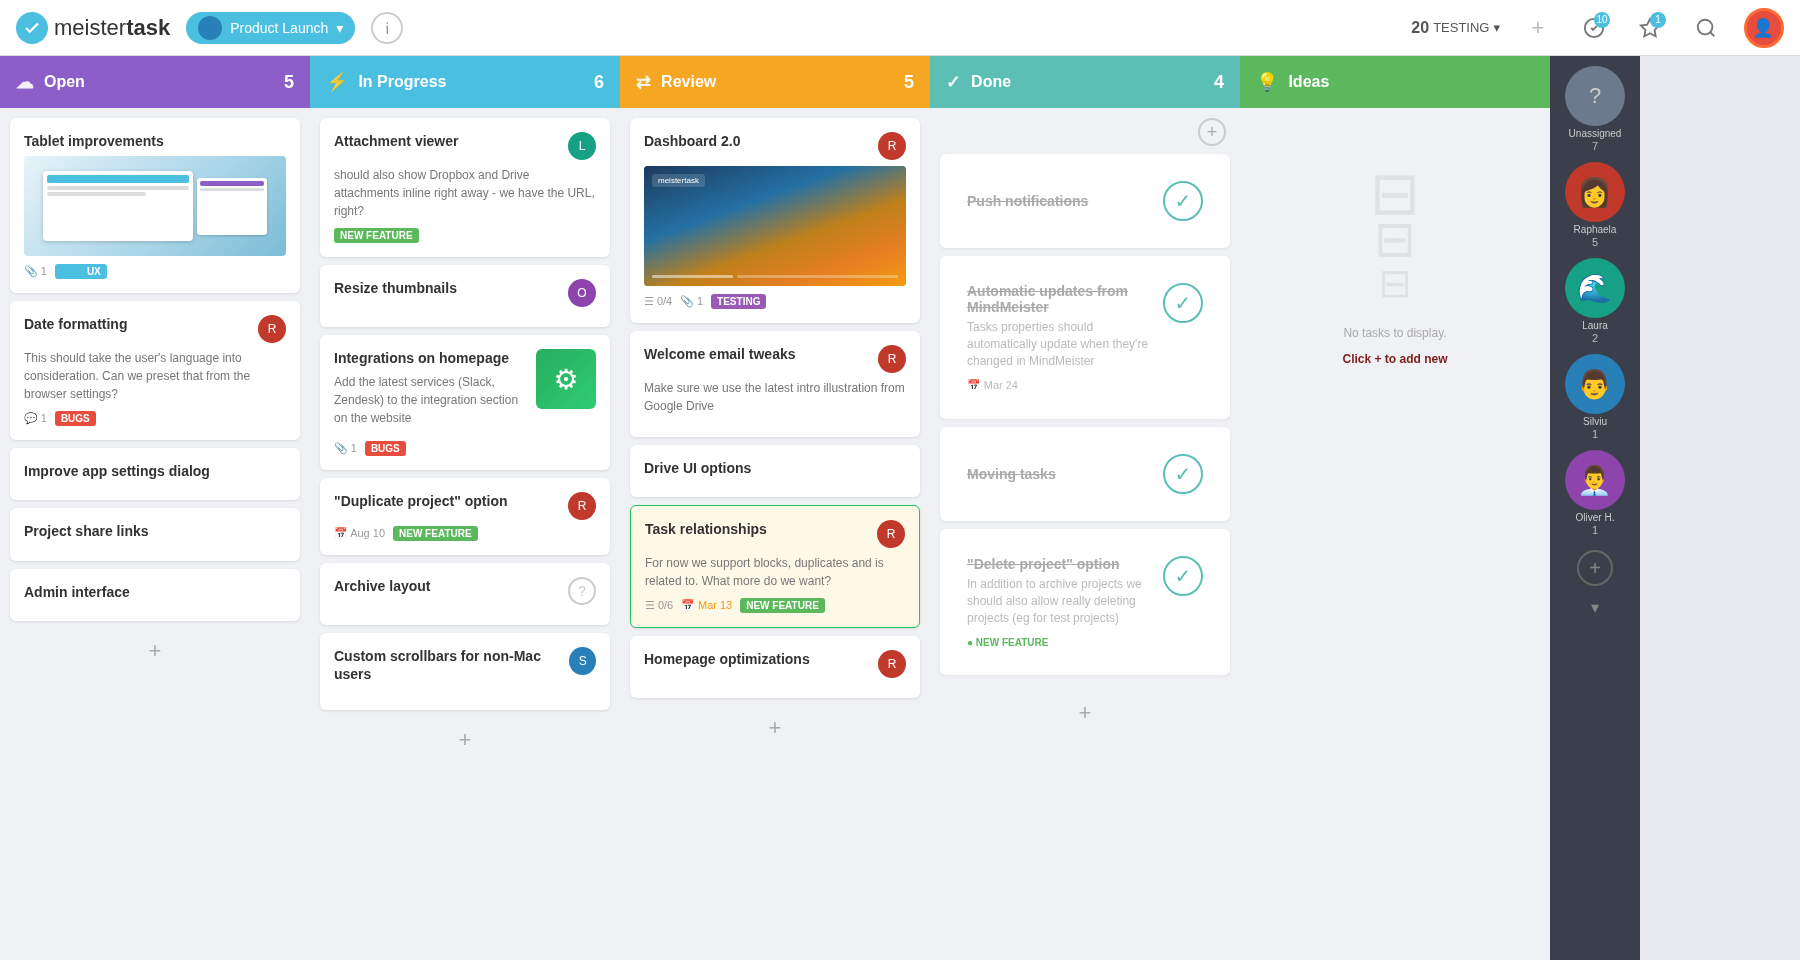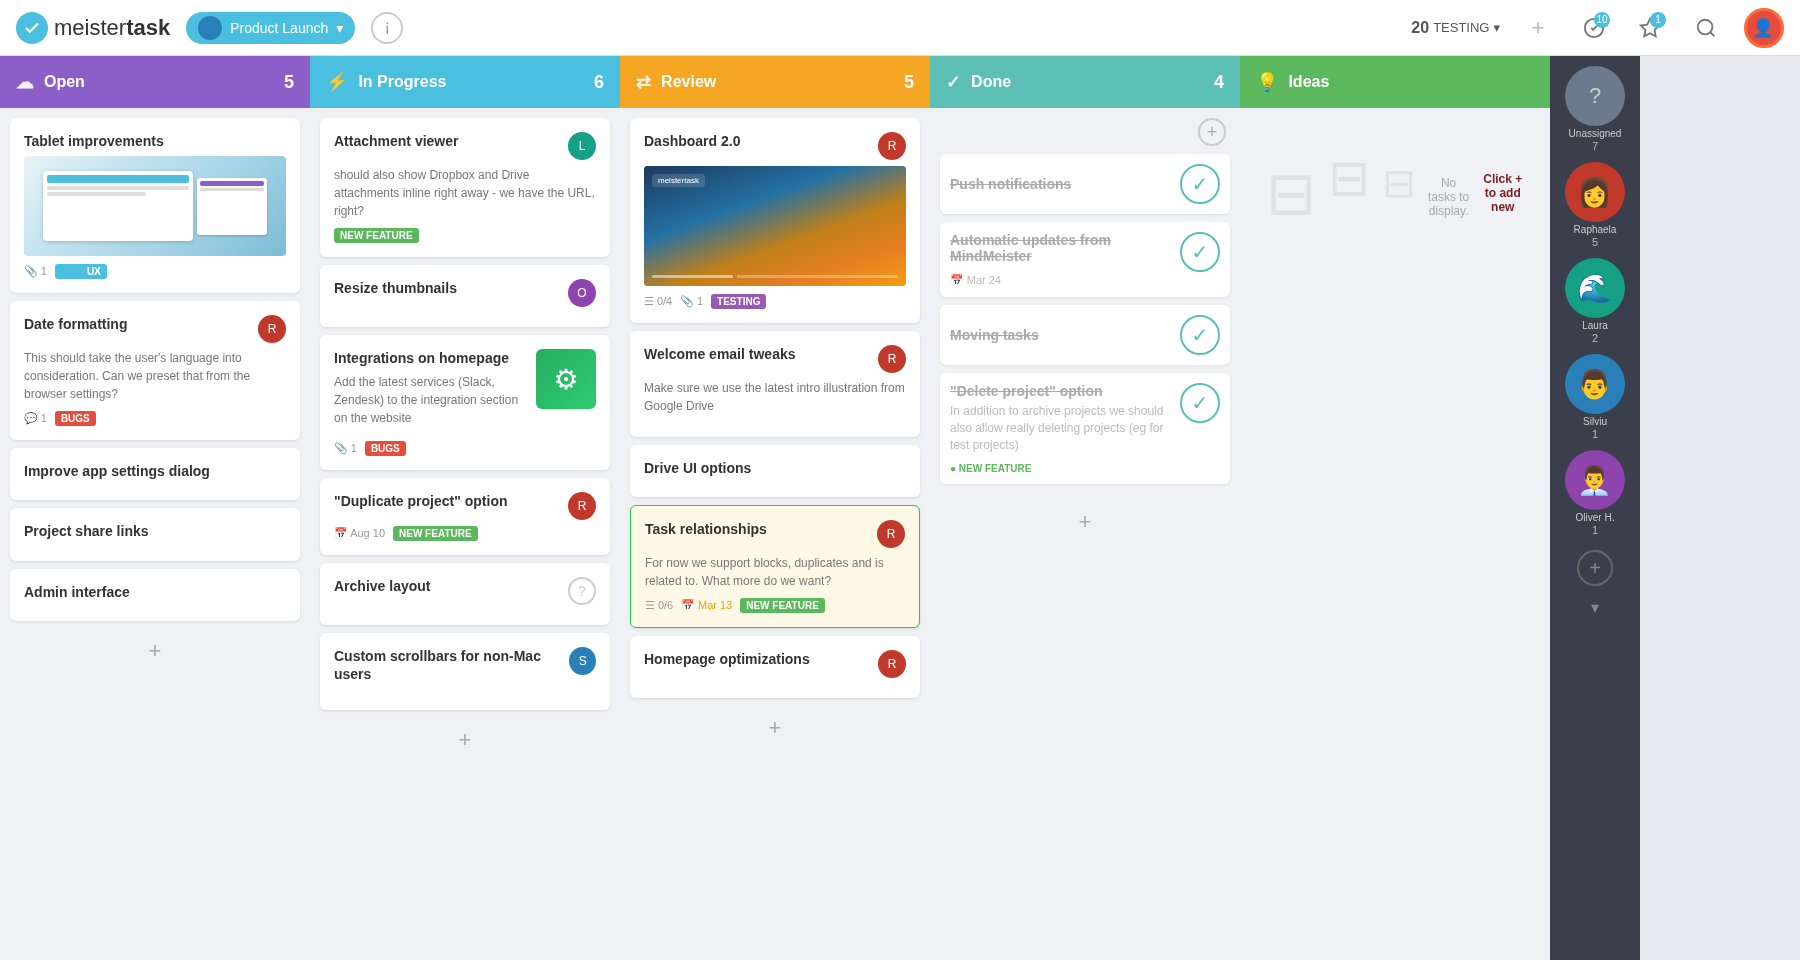--- a/index.html
+++ b/index.html
@@ -79,21 +79,21 @@
     .card-header-row { display: flex; align-items: flex-start; justify-content: space-between; margin-bottom: 6px; }
 
     .add-card-btn {
       background: transparent; border: none; cursor: pointer;
       color: #aaa; font-size: 22px; display: flex; align-items: center; justify-content: center;
       padding: 8px; border-radius: 50%; width: 36px; height: 36px; margin: 4px auto;
     }
 
     
     .done-check { width: 40px; height: 40px; border-radius: 50%; border: 2px solid #5bbfb5; display: flex; align-items: center; justify-content: center; color: #5bbfb5; font-size: 20px; flex-shrink: 0; }
-    .done-card { display: flex; align-items: center; gap: 12px; background: #fff; border-radius: 6px; padding: 10px; box-shadow: 0 1px 3px rgba(0,0,0,0.08); cursor: pointer; }
+    .done-card { display: flex; align-items: center; gap: 12px; background: #fff; border-radius: 6px; padding: 27px; box-shadow: 0 1px 3px rgba(0,0,0,0.08); cursor: pointer; }
     .done-card-content { flex: 1; }
     .done-card-title { font-size: 14px; font-weight: 600; color: #aaa; text-decoration: line-through; }
     .done-card-desc { font-size: 12px; color: #bbb; line-height: 1.4; margin-top: 4px; }
     .done-card-meta { display: flex; align-items: center; gap: 8px; font-size: 11px; color: #bbb; margin-top: 10px; }
 
     
     .sidebar-right { display: flex; flex-direction: column; align-items: center; padding: 10px 0; gap: 4px; }
     .sidebar-avatar-container { display: flex; flex-direction: column; align-items: center; margin-bottom: 6px; }
     .sidebar-avatar { width: 60px; height: 60px; border-radius: 50%; overflow: hidden; display: flex; align-items: center; justify-content: center; font-size: 22px; margin-bottom: 2px; cursor: pointer; }
     .sidebar-avatar-label { font-size: 10px; color: #ccc; text-align: center; line-height: 1.2; }
@@ -390,20 +390,21 @@
         <div class="done-card-content">
           <div class="done-card-title">Push notifications</div>
         </div>
         <div class="done-check">✓</div>
       </div>
 
       <div class="done-card" style="flex-direction:column;align-items:flex-start;">
         <div style="display:flex;width:100%;align-items:flex-start;gap:12px;">
           <div class="done-card-content" style="flex:1;">
             <div class="done-card-title">Automatic updates from MindMeister</div>
+            <div class="done-card-desc">Tasks properties should automatically update when they're changed in MindMeister</div>
             <div class="done-card-meta">
               <span>📅 Mar 24</span>
             </div>
           </div>
           <div class="done-check">✓</div>
         </div>
       </div>
 
       <div class="done-card">
         <div class="done-card-content">
@@ -431,21 +432,21 @@
     </div>
   </div>
 
   <div class="column col-ideas">
     <div class="col-header header-ideas">
       <span class="col-header-icon">💡</span>
       <span>Ideas</span>
     </div>
     <div class="col-body">
 
-      <div style="display:flex;flex-direction:row;align-items:center;justify-content:center;padding:40px 16px;gap:12px;">
+      <div style="display:flex;flex-direction:column;align-items:center;justify-content:center;padding:40px 16px;gap:12px;">
         <div style="opacity:0.15;font-size:60px;color:#888;">⊟</div>
         <div style="opacity:0.15;font-size:50px;color:#888;margin-top:-30px;">⊟</div>
         <div style="opacity:0.15;font-size:40px;color:#888;margin-top:-20px;">⊟</div>
         <div style="color:#aaa;font-size:12px;text-align:center;margin-top:8px;">No tasks to display.</div>
         <div style="color:#7f1d1d;font-size:12px;text-align:center;font-weight:bold;">Click + to add new</div>
       </div>
     </div>
   </div>
 
   <div class="column col-sidebar">

